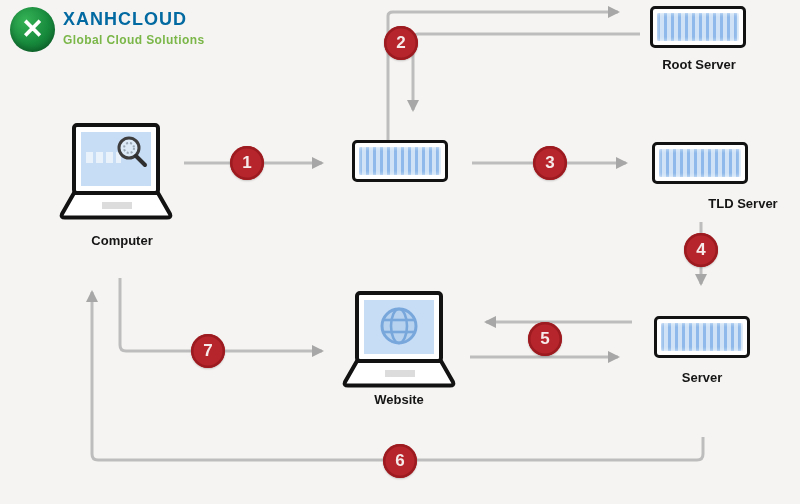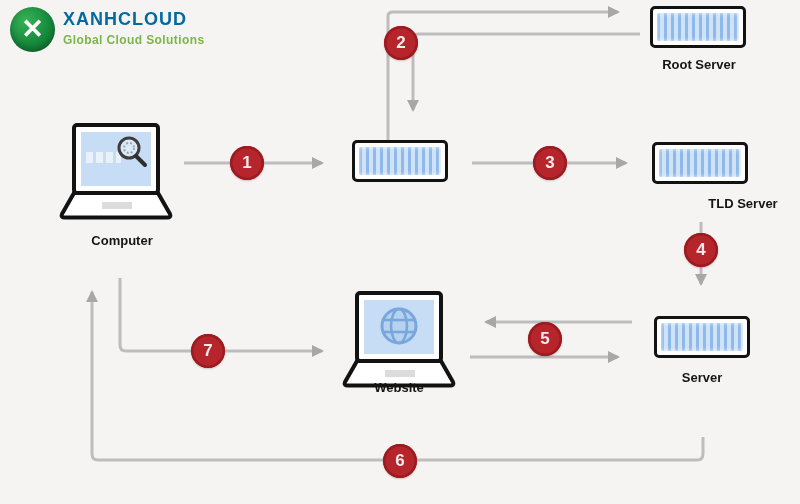--- a/index.html
+++ b/index.html
@@ -53,21 +53,21 @@
   .node-label{
     position:absolute;transform:translateX(-50%);
     font-weight:700;font-size:13px;color:#151515;z-index:2;
     white-space:nowrap;text-align:center;line-height:23px;
   }
   .lbl-computer{left:122px;top:229px;}
   .lbl-dns{left:400px;top:192px;}
   .lbl-root{left:699px;top:53px;}
   .lbl-tld{left:701px;top:192px;margin-left:42px;}
   .lbl-auth{left:702px;top:366px;white-space:normal;width:160px;}
-  .lbl-website{left:399px;top:376px;}
+  .lbl-website{left:399px;top:388px;}
   
   .badge{
     position:absolute;width:34px;height:34px;border-radius:50%;
     background:#b6252b;
     box-shadow:inset 0 0 0 2.5px #9c1b20, 0 1px 2px rgba(0,0,0,.2);
     color:#f6ebea;font-weight:700;font-size:17px;
     display:flex;align-items:center;justify-content:center;
     z-index:3;
   }
   .b1{left:230px;top:146px;}

